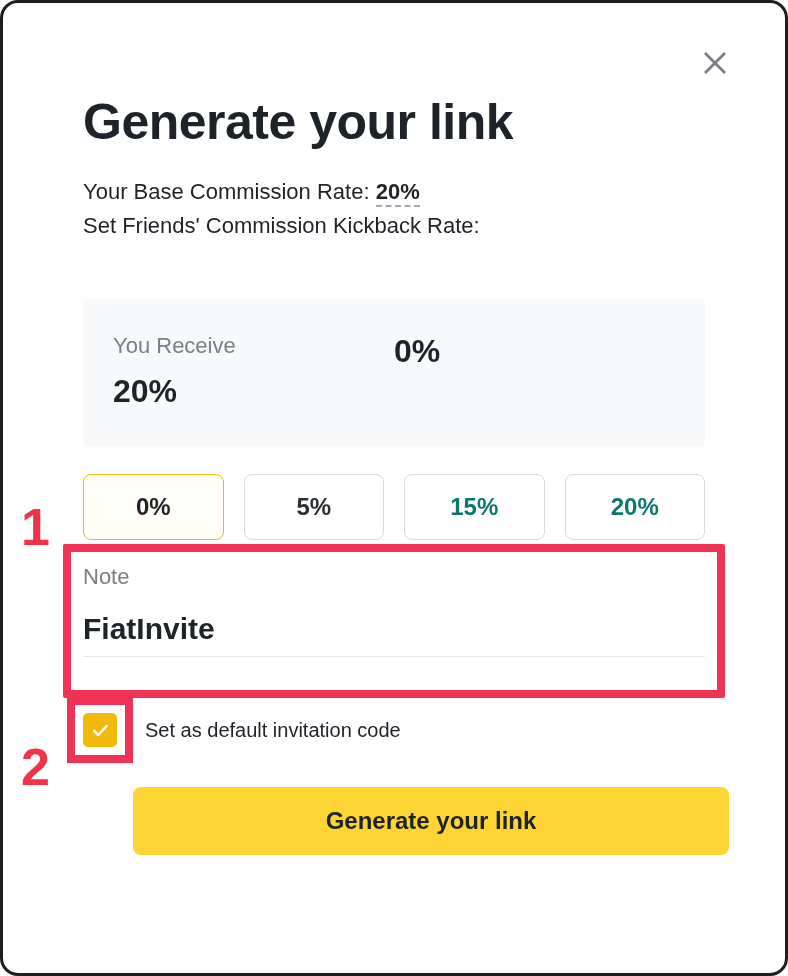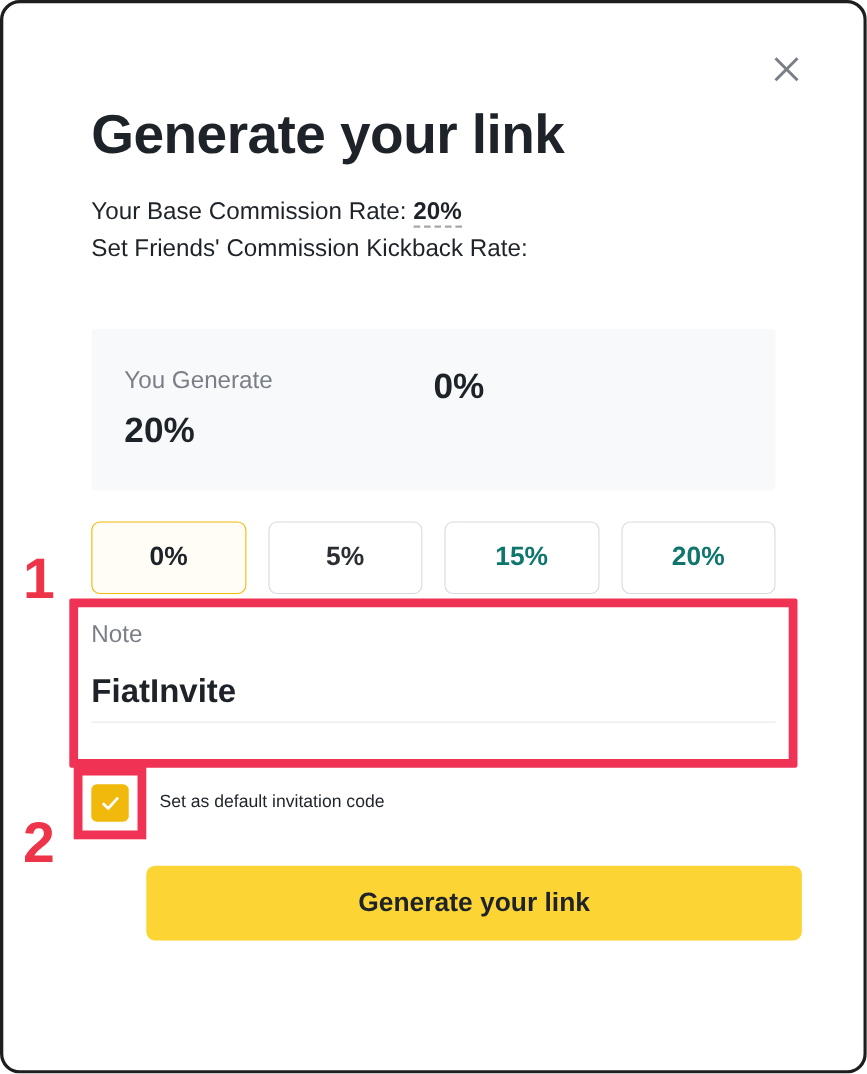--- a/index.html
+++ b/index.html
@@ -168,21 +168,21 @@
     height: 34px;
     background: #f0b90b;
     border-radius: 5px;
     display: flex;
     align-items: center;
     justify-content: center;
     cursor: pointer;
   }
   .checkbox svg { width: 20px; height: 20px; stroke: #fff; stroke-width: 3; fill: none; stroke-linecap: round; stroke-linejoin: round; }
   .default-label {
-    font-size: 16px;
+    font-size: 20px;
     color: #1e2329;
   }
 
   .generate-btn {
     margin-top: 40px;
     width: 596px;
     margin-left: 50px;
     height: 68px;
     background: #fcd535;
     border: none;
@@ -213,21 +213,21 @@
     <h1>Generate your link</h1>
 
     <div class="meta-line">
       <span>Your Base Commission Rate:</span>
       <span class="rate">20%</span>
     </div>
     <div class="meta-line">Set Friends' Commission Kickback Rate:</div>
 
     <div class="rate-box">
       <div class="rate-col">
-        <div class="label">You Generate</div>
+        <div class="label">You Receive</div>
         <div class="val">20%</div>
       </div>
       <div class="rate-col">
         <div class="val">0%</div>
       </div>
     </div>
 
     <div class="options">
       <div class="opt selected">0%</div>
       <div class="opt">5%</div>

